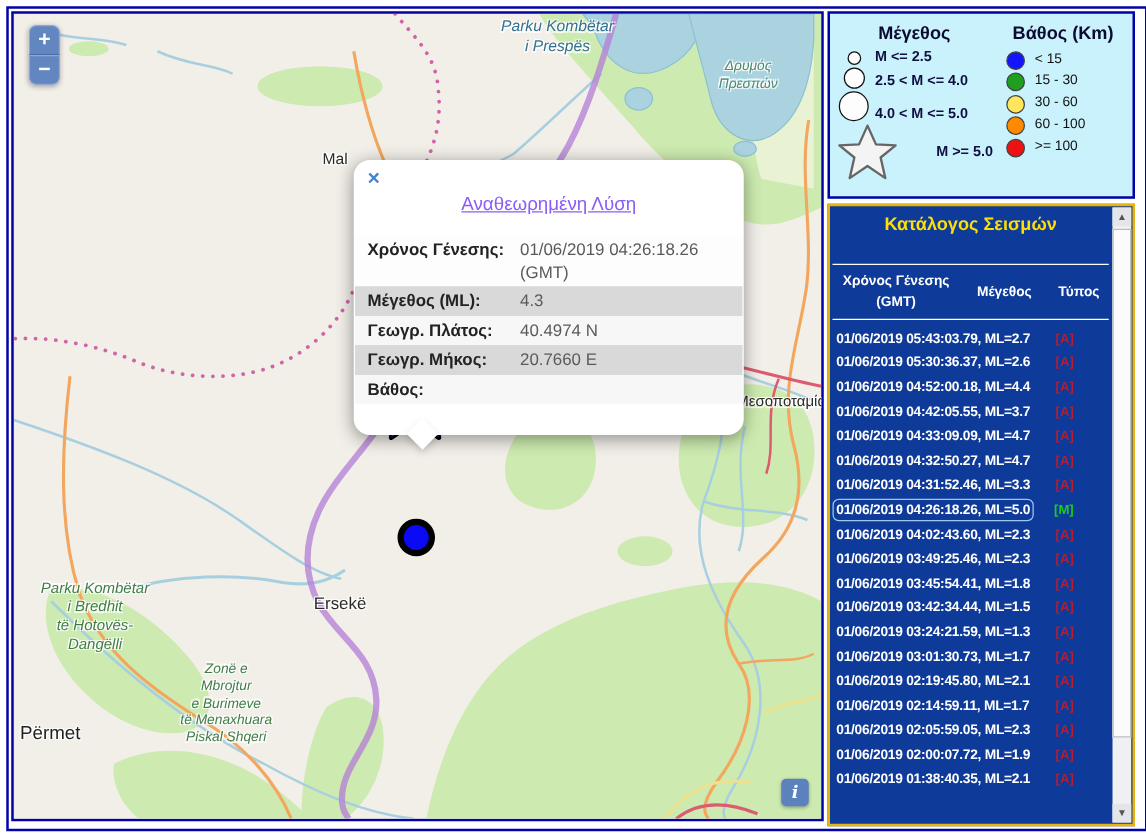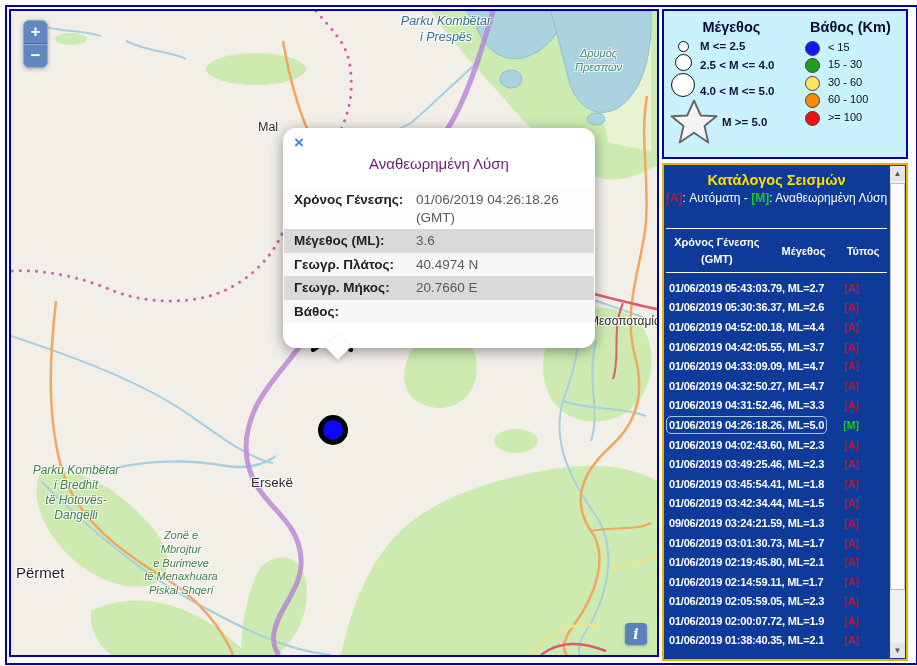--- a/index.html
+++ b/index.html
@@ -18,40 +18,40 @@
   .zoom-btn.zin{border-radius:6px 6px 0 0;border-bottom:1px solid #4e6ea6;}
   .zoom-btn.zout{border-radius:0 0 6px 6px;}
   .info-btn{position:absolute;right:10px;bottom:10px;width:22px;height:22px;background:#5c82bd;border-radius:4px;color:#fff;font-family:"DejaVu Serif",serif;font-style:italic;font-weight:bold;font-size:14px;text-align:center;line-height:22px;z-index:6;box-shadow:0 1px 3px rgba(0,0,0,.3);cursor:pointer;}
   
   .quake-circle{position:absolute;left:307px;top:404px;width:20px;height:20px;border:5px solid #000;border-radius:50%;background:#0a0af5;z-index:3;}
   .quake-star{position:absolute;left:289px;top:281px;z-index:3;}
   
   .popup{position:absolute;left:272px;top:117px;width:312px;background:#fff;border-radius:13px;box-shadow:0 3px 14px rgba(0,0,0,.4);z-index:5;padding:5px 0 9px;}
   .popup-tail{position:absolute;left:46px;bottom:-8px;width:18px;height:18px;background:#fff;transform:rotate(45deg);box-shadow:2px 2px 6px rgba(0,0,0,.15);}
   .popup-close{position:absolute;left:11px;top:6px;color:#4183d7;font-size:17px;font-weight:bold;cursor:pointer;line-height:1;}
-  .popup-title{color:#701a75;font-size:15px;text-align:center;margin:22px 0 6px;}
+  .popup-title{color:#8b5cf6;font-size:15px;text-align:center;margin:22px 0 6px;text-decoration:underline;}
   .popup-table{margin:16px 1px;}
   .popup-row{display:flex;font-size:13.5px;line-height:1.3;padding:3px 10px;}
   .popup-row:nth-child(even){background:#d9d9d9;}
   .popup-row:nth-child(odd){background:#f7f7f7;}
   .popup-row:first-child{background:#fdfdfd;}
   .popup-label{width:122px;font-weight:bold;color:#222;flex:none;}
   .popup-value{flex:1;color:#5a5a5a;}
   
   .side{width:246px;display:flex;flex-direction:column;gap:4px;flex:none;}
   .legend-box{height:138px;border:2px solid #0202a8;background:#c9f2fc;display:flex;padding:4px 2px;box-sizing:content-box;}
   .leg-col{display:flex;flex-direction:column;}
   .leg-col.mag{width:55%;align-items:center;}
   .leg-col.dep{width:45%;}
   .leg-title{font-weight:bold;font-size:14.5px;color:#0a0a30;margin:4px 0 3px;text-align:center;}
   .mag-item{display:flex;align-items:flex-end;width:100%;margin:2px 0;}
   .mag-sym{width:34px;display:flex;justify-content:center;flex:none;}
   .mag-circle{background:#fdfdfd;border:1.6px solid #111;border-radius:50%;display:inline-block;}
   .mag-label{font-weight:bold;font-size:11.5px;color:#101040;}
-  .mag-star-row{display:flex;align-items:center;width:100%;margin-top:0;}
+  .mag-star-row{display:flex;align-items:center;width:100%;margin-top:0;gap:27px;}
   .dep-item{display:flex;align-items:flex-start;margin:2.5px 0 2.5px 8px;}
   .dep-dot{width:13px;height:13px;border-radius:50%;border:1px solid #444;margin-right:8px;flex:none;}
   .dep-label{font-size:11px;color:#101010;}
   
   .catalog{flex:1;border:2px solid #eab308;background:#0e3a99;position:relative;overflow:hidden;color:#fff;}
   .cat-inner{position:absolute;left:0;top:0;right:17px;bottom:0;}
   .cat-title{color:#ffdf00;font-weight:bold;font-size:14.5px;text-align:center;margin-top:7px;}
   .cat-sub{font-size:12px;text-align:center;margin-top:3px;color:#fff;}
   .cat-sub b{font-weight:bold;}
   .cat-hr{border-top:1px solid #fff;margin:0 2px;}
@@ -136,21 +136,21 @@
 i Prespës</div>
     <div class="map-label lbl-forest" style="left:545px;top:36px;width:85px;">Δρυμός
 Πρεσπών</div>
     <div class="map-label lbl-town" style="left:247px;top:109px;">Mal</div>
     <div class="map-label lbl-town" style="left:578px;top:303px;font-size:12px;">Μεσοποταμία</div>
     <div class="map-label lbl-town" style="left:240px;top:464px;font-size:13.5px;">Ersekë</div>
     <div class="map-label lbl-park" style="left:10px;top:452px;width:110px;">Parku Kombëtar
 i Bredhit
 të Hotovës-
 Dangëlli</div>
-    <div class="map-label lbl-city" style="left:5px;top:553px;">Përmet</div>
+    <div class="map-label lbl-city" style="left:5px;top:567px;">Përmet</div>
     <div class="map-label lbl-park" style="left:120px;top:518px;width:100px;font-size:11px;">Zonë e
 Mbrojtur
 e Burimeve
 të Menaxhuara
 Piskal Shqeri</div>
 
     <svg class="quake-star" width="64" height="60" viewBox="0 0 64 60">
       <path d="M32,2 41,22 62,23 46,36 51,58 32,45 13,58 18,36 2,23 23,22 Z" fill="#1323ea" stroke="#000" stroke-width="4" stroke-linejoin="round" paint-order="stroke"></path>
       <path d="M32,2 41,22 62,23 46,36 51,58 32,45 13,58 18,36 2,23 23,22 Z" fill="none" stroke="#ffffff" stroke-width="1.6" transform="translate(32,30) scale(0.88) translate(-32,-30)"></path>
     </svg>
@@ -159,21 +159,21 @@
     <div class="popup">
       <span class="popup-close">×</span>
       <div class="popup-title">Αναθεωρημένη Λύση</div>
       <div class="popup-table">
           <div class="popup-row">
             <span class="popup-label">Χρόνος Γένεσης:</span>
             <span class="popup-value">01/06/2019 04:26:18.26 (GMT)</span>
           </div>
           <div class="popup-row">
             <span class="popup-label">Μέγεθος (ML):</span>
-            <span class="popup-value">3.6</span>
+            <span class="popup-value">4.3</span>
           </div>
           <div class="popup-row">
             <span class="popup-label">Γεωγρ. Πλάτος:</span>
             <span class="popup-value">40.4974 N</span>
           </div>
           <div class="popup-row">
             <span class="popup-label">Γεωγρ. Μήκος:</span>
             <span class="popup-value">20.7660 E</span>
           </div>
           <div class="popup-row">
@@ -247,23 +247,20 @@
               <span class="dep-dot" style="background: rgb(238, 17, 17);"></span>
               <span class="dep-label">&gt;= 100</span>
             </div>
           </div>
       </div>
     </div>
 
     <div class="catalog">
       <div class="cat-inner">
         <div class="cat-title">Κατάλογος Σεισμών</div>
-        <div class="cat-sub">
-          <b class="tag-a" style="color: rgb(187, 27, 42);">[A]</b><span>: Αυτόματη - </span><b class="tag-m" style="color: rgb(28, 203, 28);">[M]</b><span>: Αναθεωρημένη Λύση</span>
-        </div>
         <div class="cat-hr hr1"></div>
         <div class="cat-head">
           <div class="ch-time">
             <div>Χρόνος Γένεσης</div>
             <div>(GMT)</div>
           </div>
           <div class="ch-mag">Μέγεθος</div>
           <div class="ch-type">Τύπος</div>
         </div>
         <div class="cat-hr hr2"></div>
@@ -310,21 +307,21 @@
             </div>
             <div class="cat-row">
               <span class="cat-time">01/06/2019 03:45:54.41, ML=1.8</span>
               <span class="cat-type" style="color: rgb(187, 27, 42);">[A]</span>
             </div>
             <div class="cat-row">
               <span class="cat-time">01/06/2019 03:42:34.44, ML=1.5</span>
               <span class="cat-type" style="color: rgb(187, 27, 42);">[A]</span>
             </div>
             <div class="cat-row">
-              <span class="cat-time">09/06/2019 03:24:21.59, ML=1.3</span>
+              <span class="cat-time">01/06/2019 03:24:21.59, ML=1.3</span>
               <span class="cat-type" style="color: rgb(187, 27, 42);">[A]</span>
             </div>
             <div class="cat-row">
               <span class="cat-time">01/06/2019 03:01:30.73, ML=1.7</span>
               <span class="cat-type" style="color: rgb(187, 27, 42);">[A]</span>
             </div>
             <div class="cat-row">
               <span class="cat-time">01/06/2019 02:19:45.80, ML=2.1</span>
               <span class="cat-type" style="color: rgb(187, 27, 42);">[A]</span>
             </div>

